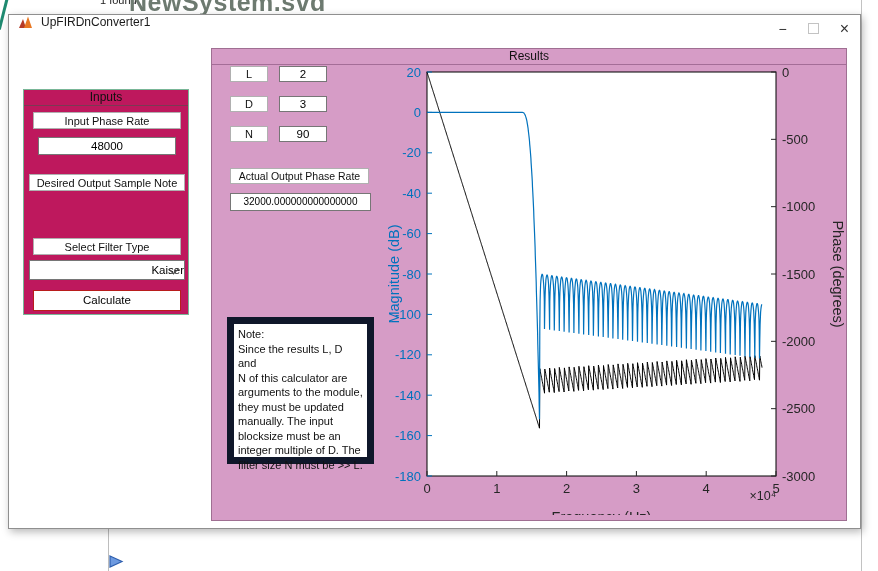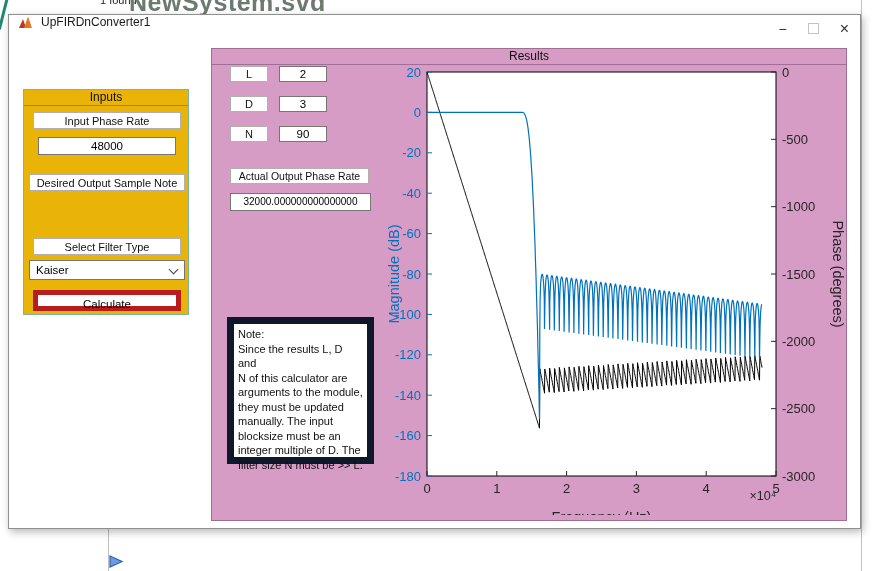--- a/index.html
+++ b/index.html
@@ -21,21 +21,21 @@
   #titlebar .ml-icon{margin-left:9px;width:15px;height:14px;}
   #titlebar .title{margin-left:8px;font-size:12px;color:#1a1a1a;}
   #win-controls{margin-left:auto;display:flex;height:27px;}
   .win-btn{width:31px;height:27px;display:flex;align-items:center;justify-content:center;
            font-size:14px;color:#333;cursor:default;}
   .win-btn.max span{width:9px;height:9px;border:1px solid #c3c3c3;display:block;}
   .win-btn.close{font-size:16px;}
 
   
   .panel{position:absolute;box-sizing:border-box;}
-  #inputs-panel{left:14px;top:74px;width:166px;height:226px;background:#eab308;
+  #inputs-panel{left:14px;top:74px;width:166px;height:226px;background:#be185d;
                 border:1px solid #79b697;}
   #results-panel{left:202px;top:33px;width:636px;height:473px;background:#d69cc6;
                  border:1px solid #9f6f92;}
   .panel-title{font-size:12px;font-weight:normal;text-align:center;color:#111;
                height:15px;line-height:15px;}
   #inputs-panel .panel-title{border-bottom:1px solid rgba(40,100,70,.45);}
   #results-panel .panel-title{border-bottom:1px solid rgba(90,40,80,.40);}
 
   .label-box{position:absolute;background:#fff;border:1px solid #b0b0b0;
              font-size:11px;text-align:center;color:#111;box-sizing:border-box;}
@@ -44,27 +44,27 @@
   input.edit-box{padding:0;outline:none;font-family:"Liberation Sans",sans-serif;}
   .caret{display:inline-block;width:0;height:11px;border-left:1px solid #000;
          vertical-align:-1px;}
 
   
   #in-lbl-rate{left:9px;top:22px;width:148px;height:17px;line-height:16px;}
   #in-fld-rate{left:14px;top:47px;width:138px;height:18px;}
   #in-lbl-out{left:5px;top:84px;width:156px;height:17px;line-height:16px;}
   #in-fld-out{left:14px;top:109px;width:138px;height:19px;line-height:17px;}
   #in-lbl-filter{left:9px;top:148px;width:148px;height:17px;line-height:16px;}
-  #in-dd-filter{left:5px;top:170px;width:156px;height:20px;text-align:left;
+  #in-dd-filter{left:5px;top:170px;width:156px;height:20px;text-align:right;
                 line-height:18px;padding-left:6px;font-size:11.5px;}
   .dd-chev{position:absolute;right:7px;top:5px;width:6px;height:6px;
            border-right:1.6px solid #444;border-bottom:1.6px solid #444;
            transform:rotate(45deg);}
   #in-btn-calc{left:9px;top:200px;width:148px;height:21px;background:#fff;
-               border:5px solid #b91c1c;font-size:11.5px;text-align:center;
+               border:1px solid #b91c1c;font-size:11.5px;text-align:center;
                line-height:19px;position:absolute;box-sizing:border-box;}
 
   
   .res-lbl{height:16px;line-height:15px;}
   #res-l-lbl{left:18px;top:17px;width:38px;}  #res-l-val{left:67px;top:17px;width:48px;height:16px;line-height:14px;}
   #res-d-lbl{left:18px;top:47px;width:38px;}  #res-d-val{left:67px;top:47px;width:48px;height:16px;line-height:14px;}
   #res-n-lbl{left:18px;top:77px;width:38px;}  #res-n-val{left:67px;top:77px;width:48px;height:16px;line-height:14px;}
   #res-aosr-lbl{left:18px;top:119px;width:139px;height:16px;line-height:15px;font-size:10.5px;}
   #res-aosr-val{left:18px;top:144px;width:141px;height:18px;line-height:16px;font-size:10px;}
   #res-note{position:absolute;left:15px;top:268px;width:147px;height:147px;background:#fff;

